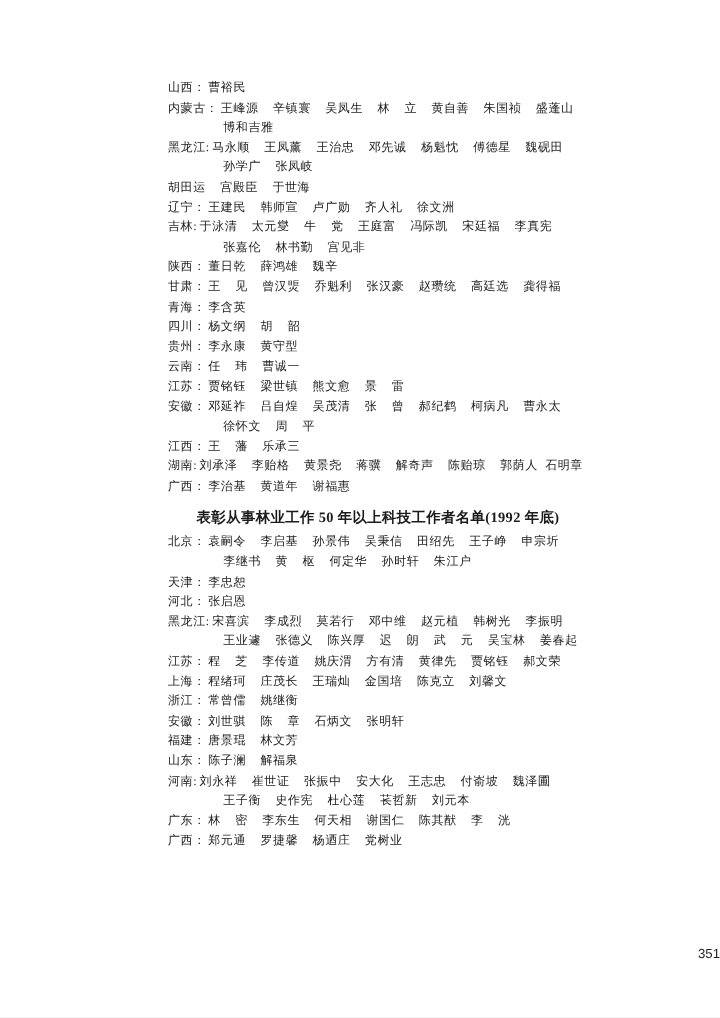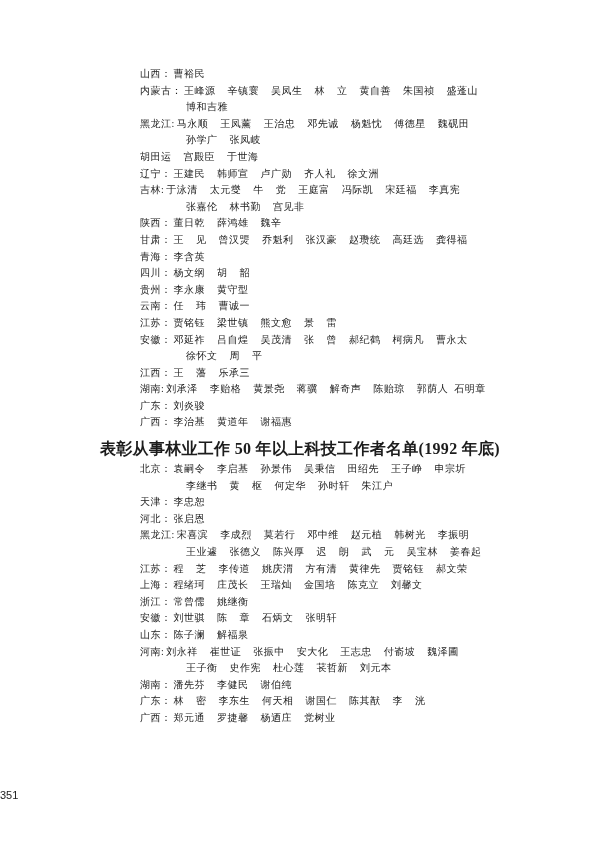--- a/index.html
+++ b/index.html
@@ -21,32 +21,33 @@
     white-space:pre;
     font-size:10px;
     line-height:16.6px;
     letter-spacing:0.5px;
     word-spacing:3px;
     margin-left:40px;
   }
   .name-list .row.indent{padding-left:46px;}
   .label{margin-right:2px;}
   .heading{
-    font-size:16px;
+    font-size:12px;
     font-weight:bold;
     letter-spacing:0.3px;
     line-height:17px;
     margin:9px 0 4px 0;
     white-space:pre;
+    text-align:center;
   }
   .page-number{
     position:absolute;
     left:0;right:0;
     bottom:47px;
-    text-align:left;
+    text-align:right;
     font-size:11px;
     font-family:"Liberation Sans","DejaVu Sans",sans-serif;
     color:#222;
   }
 </style>
 </head>
 <body>
 
 <div class="page">
   <div class="content">
@@ -64,37 +65,36 @@
         <div class="row"><span class="label">甘肃：</span><span class="names">王  见  曾汉煚  乔魁利  张汉豪  赵瓒统  高廷选  龚得福</span></div>
         <div class="row"><span class="label">青海：</span><span class="names">李含英</span></div>
         <div class="row"><span class="label">四川：</span><span class="names">杨文纲  胡  韶</span></div>
         <div class="row"><span class="label">贵州：</span><span class="names">李永康  黄守型</span></div>
         <div class="row"><span class="label">云南：</span><span class="names">任  玮  曹诚一</span></div>
         <div class="row"><span class="label">江苏：</span><span class="names">贾铭钰  梁世镇  熊文愈  景  雷</span></div>
         <div class="row"><span class="label">安徽：</span><span class="names">邓延祚  吕自煌  吴茂清  张  曾  郝纪鹤  柯病凡  曹永太</span></div>
         <div class="row indent"><span class="names">徐怀文  周  平</span></div>
         <div class="row"><span class="label">江西：</span><span class="names">王  藩  乐承三</span></div>
         <div class="row"><span class="label">湖南:</span><span class="names">刘承泽  李贻格  黄景尧  蒋骥  解奇声  陈贻琼  郭荫人 石明章</span></div>
-        <div class="row"><span class="label">广东：</span><span class="names">刘炎骏</span></div>
         <div class="row"><span class="label">广西：</span><span class="names">李治基  黄道年  谢福惠</span></div>
       </div>
     <div class="heading">表彰从事林业工作 50 年以上科技工作者名单(1992 年底)</div>
     <div class="name-list" id="list2">
         <div class="row"><span class="label">北京：</span><span class="names">袁嗣令  李启基  孙景伟  吴秉信  田绍先  王子峥  申宗圻</span></div>
         <div class="row indent"><span class="names">李继书  黄  枢  何定华  孙时轩  朱江户</span></div>
         <div class="row"><span class="label">天津：</span><span class="names">李忠恕</span></div>
         <div class="row"><span class="label">河北：</span><span class="names">张启恩</span></div>
         <div class="row"><span class="label">黑龙江:</span><span class="names">宋喜滨  李成烈  莫若行  邓中维  赵元植  韩树光  李振明</span></div>
         <div class="row indent"><span class="names">王业遽  张德义  陈兴厚  迟  朗  武  元  吴宝林  姜春起</span></div>
         <div class="row"><span class="label">江苏：</span><span class="names">程  芝  李传道  姚庆渭  方有清  黄律先  贾铭钰  郝文荣</span></div>
         <div class="row"><span class="label">上海：</span><span class="names">程绪珂  庄茂长  王瑞灿  金国培  陈克立  刘馨文</span></div>
         <div class="row"><span class="label">浙江：</span><span class="names">常曾儒  姚继衡</span></div>
         <div class="row"><span class="label">安徽：</span><span class="names">刘世骐  陈  章  石炳文  张明轩</span></div>
+        <div class="row"><span class="label">福建：</span><span class="names">唐景琨  林文芳</span></div>
         <div class="row"><span class="label">山东：</span><span class="names">陈子澜  解福泉</span></div>
         <div class="row"><span class="label">河南:</span><span class="names">刘永祥  崔世证  张振中  安大化  王志忠  付嵛坡  魏泽圃</span></div>
         <div class="row indent"><span class="names">王子衡  史作宪  杜心莲  苌哲新  刘元本</span></div>
-        <div class="row"><span class="label">湖南：</span><span class="names">潘先芬  李健民  谢伯纯</span></div>
         <div class="row"><span class="label">广东：</span><span class="names">林  密  李东生  何天相  谢国仁  陈其猷  李  洸</span></div>
         <div class="row"><span class="label">广西：</span><span class="names">郑元通  罗捷馨  杨迺庄  党树业</span></div>
       </div>
   </div>
   <div class="page-number">351</div>
 </div>
 
 </body></html>

